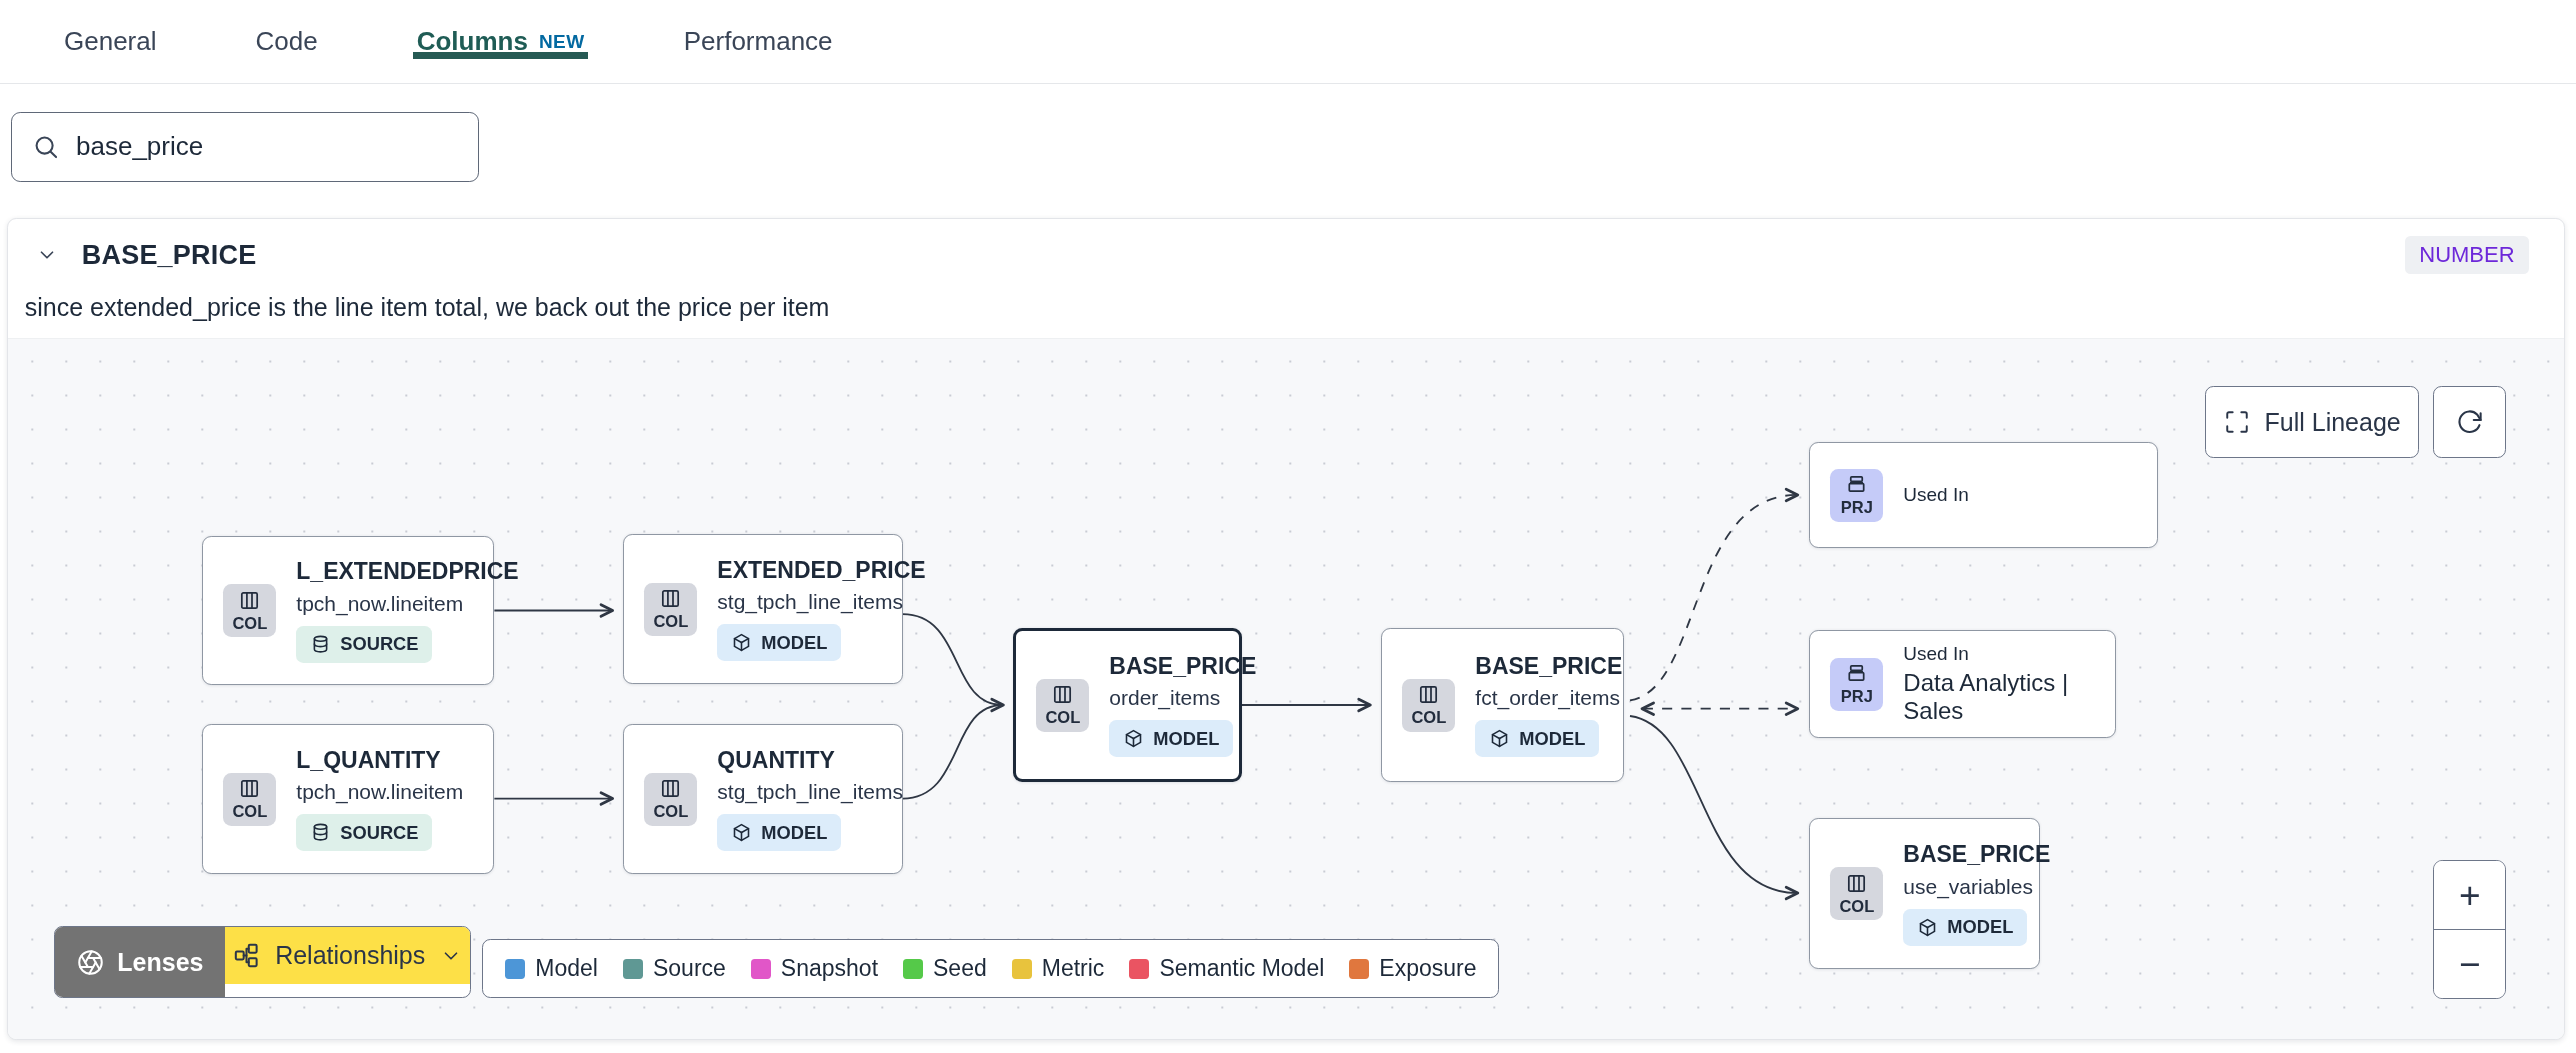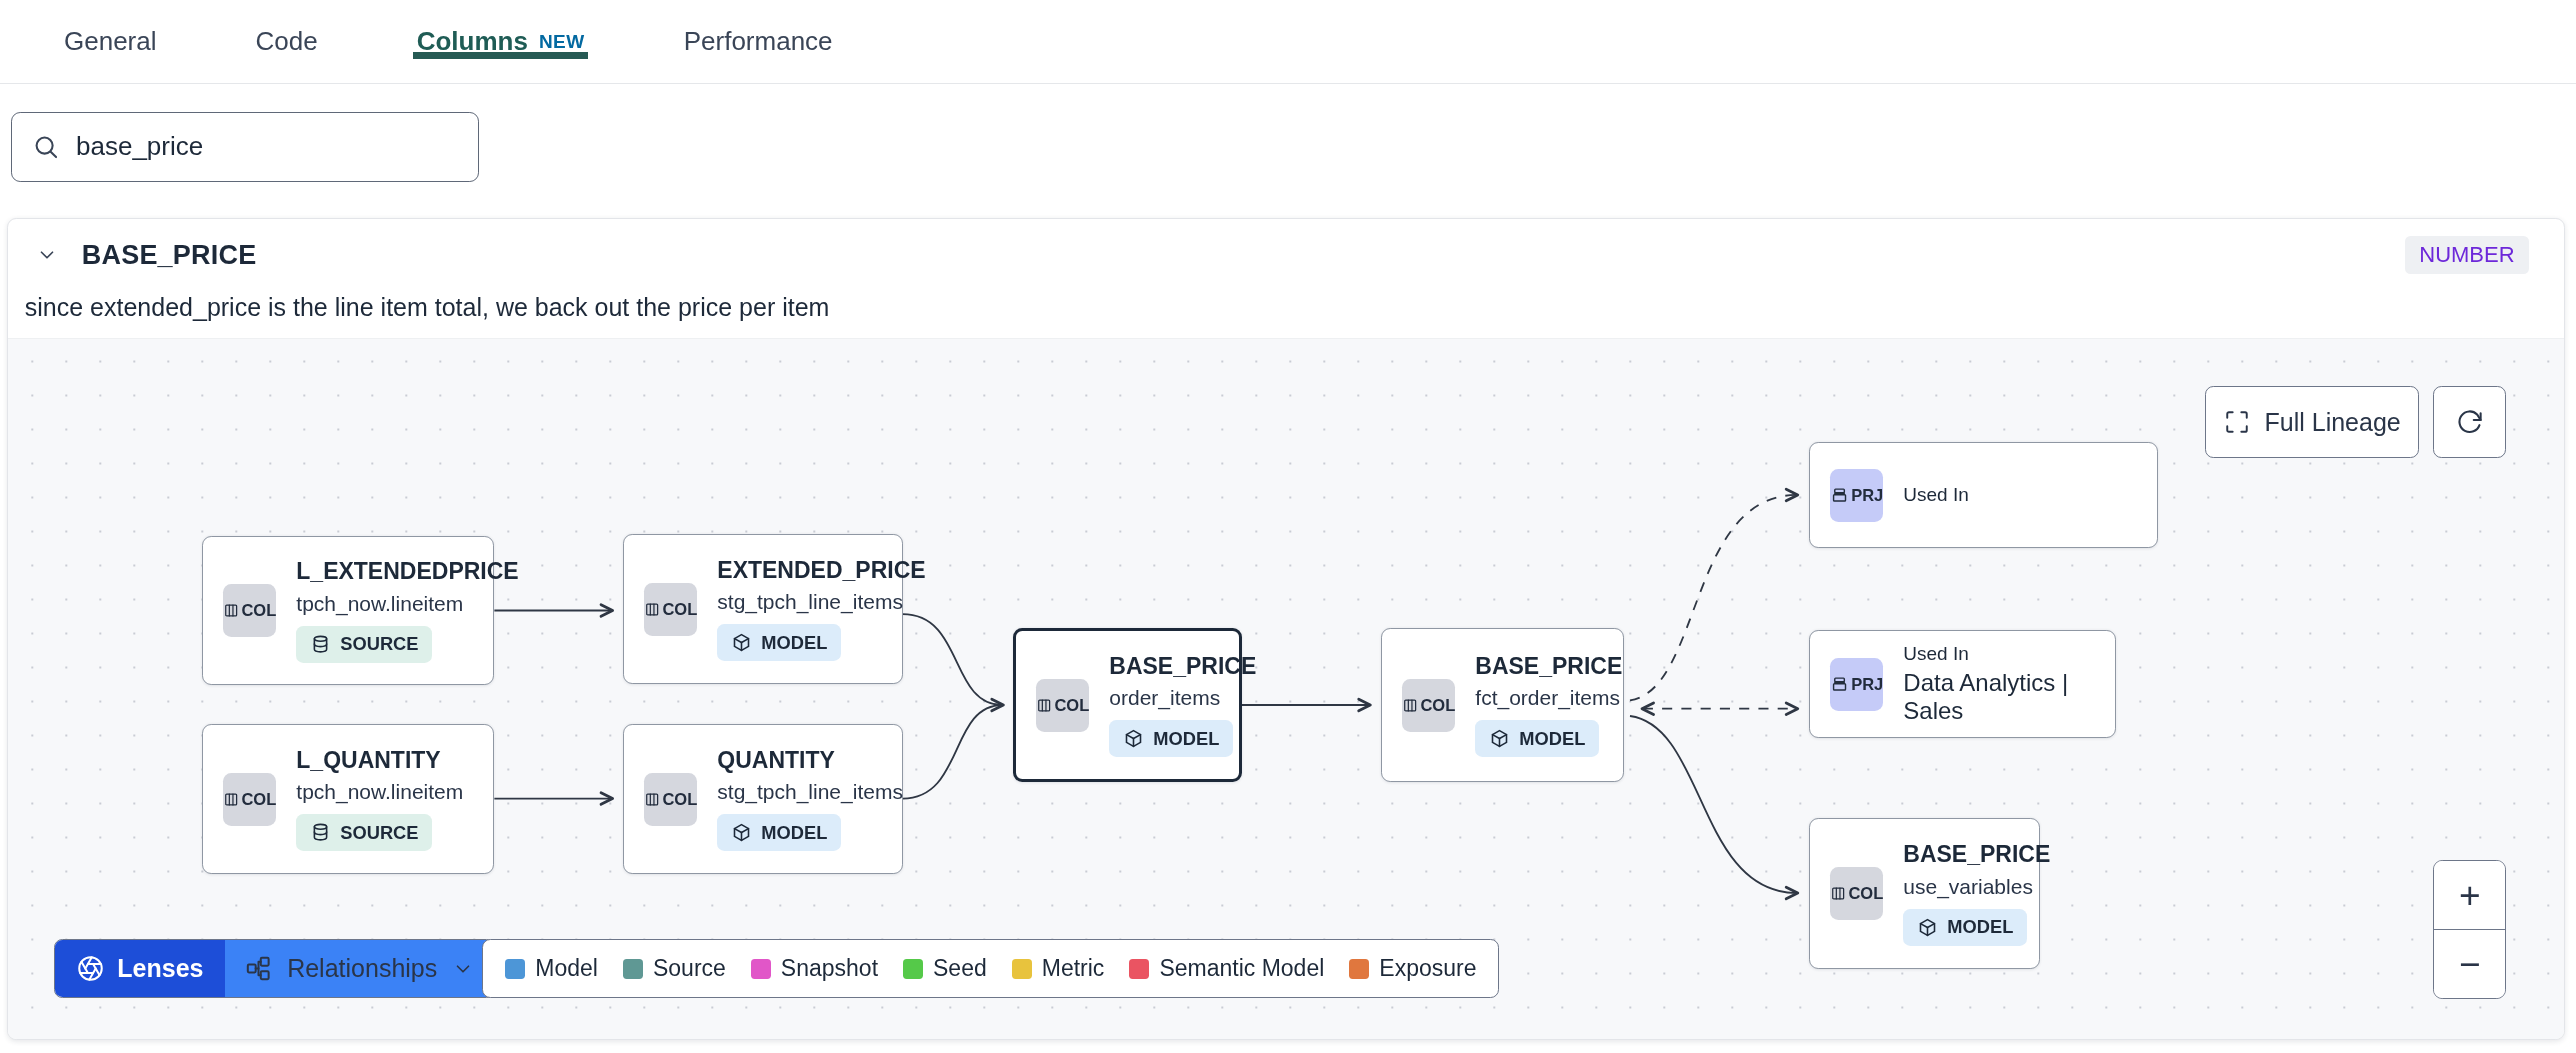--- a/index.html
+++ b/index.html
@@ -47,21 +47,21 @@
     border-top:0.9px solid #eef0f2;
     background-image:radial-gradient(circle, #c9ccd4 1.4px, transparent 1.5px);
     background-size:34px 34px; background-position:7.3px 5.5px; }
   .edges { position:absolute; inset:0; }
 
   .node { position:absolute; background:#fff; border:1.5px solid #8f97a3;
     border-radius:9.2px; display:flex; align-items:center; gap:20px;
     padding:0 18.3px 0 20px; box-shadow:0 0.9px 2.8px rgba(25,35,55,.10); cursor:pointer; }
   .node--selected { border:3.1px solid #1d2939; }
   .kind-badge { width:53px; height:53px; border-radius:8.3px; background:#d5d7de;
-    display:flex; flex-direction:row; align-items:center; justify-content:center;
+    display:flex; flex-direction:column; align-items:center; justify-content:center;
     gap:1.8px; font-size:16.5px; font-weight:700; color:#222c3d; flex:0 0 auto; }
   .kind-badge--prj { background:#c5cbf8; }
   .node-title { font-size:23px; font-weight:700; color:#1d2939; }
   .node-sub { font-size:21px; color:#2a3548; margin-top:6.4px; }
   .pill { display:inline-flex; align-items:center; gap:9.2px; height:37px;
     padding:0 13.8px; border-radius:7.3px; font-size:18.3px; font-weight:700;
     color:#1d2939; margin-top:10px; }
   .pill--source { background:#def0ea; }
   .pill--model { background:#dcecfa; }
   .usedin-label { font-size:19px; color:#1d2939; }
@@ -75,24 +75,24 @@
   .refresh { position:absolute; top:47px; right:58px; width:73px; height:72px; }
   .zoomctl { position:absolute; right:58px; top:521px; width:73px; height:139px;
     display:flex; flex-direction:column; border:1.8px solid #6d7689; border-radius:9.2px;
     background:#fff; overflow:hidden; }
   .zoomctl button { flex:1; border:none; background:#fff; font-size:37px; color:#2a3548;
     cursor:pointer; font-family:"Liberation Sans", sans-serif; line-height:1; }
   .zoomctl button:first-child { border-bottom:1.8px solid #6d7689; }
 
   .footer-left { position:absolute; left:46px; bottom:50px; display:flex;
     border:1.8px solid #6d7689; border-radius:8.3px; overflow:hidden; background:#fff; }
-  .lenses-seg { display:flex; align-items:center; gap:13px; background:#1d4ed8;
-    color:#fff; font-size:25px; font-weight:700; padding:11px 22px; height:57px; cursor:pointer; }
-  .rel-seg { display:flex; align-items:center; gap:14.7px; padding:0 20px; height:57px;
-    font-size:25px; color:#2a3548; cursor:pointer; background:#3b82f6;justify-content:space-between; }
+  .lenses-seg { display:flex; align-items:center; gap:13px; background:#737373;
+    color:#fff; font-size:25px; font-weight:700; padding:11px 22px; height:70px; cursor:pointer; }
+  .rel-seg { display:flex; align-items:center; gap:14.7px; padding:0 8px; height:57px;
+    font-size:25px; color:#2a3548; cursor:pointer; background:#fde047;justify-content:space-between; }
 
   .legend { position:absolute; left:474px; bottom:50px; height:59px; display:flex;
     align-items:center; gap:25px; padding:0 22px; background:#fff;
     border:1.8px solid #6d7689; border-radius:8.3px; }
   .lg-item { display:flex; align-items:center; gap:10px; font-size:23px; color:#1d2939; }
   .swatch { width:20px; height:20px; border-radius:3.7px; display:inline-block; }
 </style>
 </head>
 <body>
 

